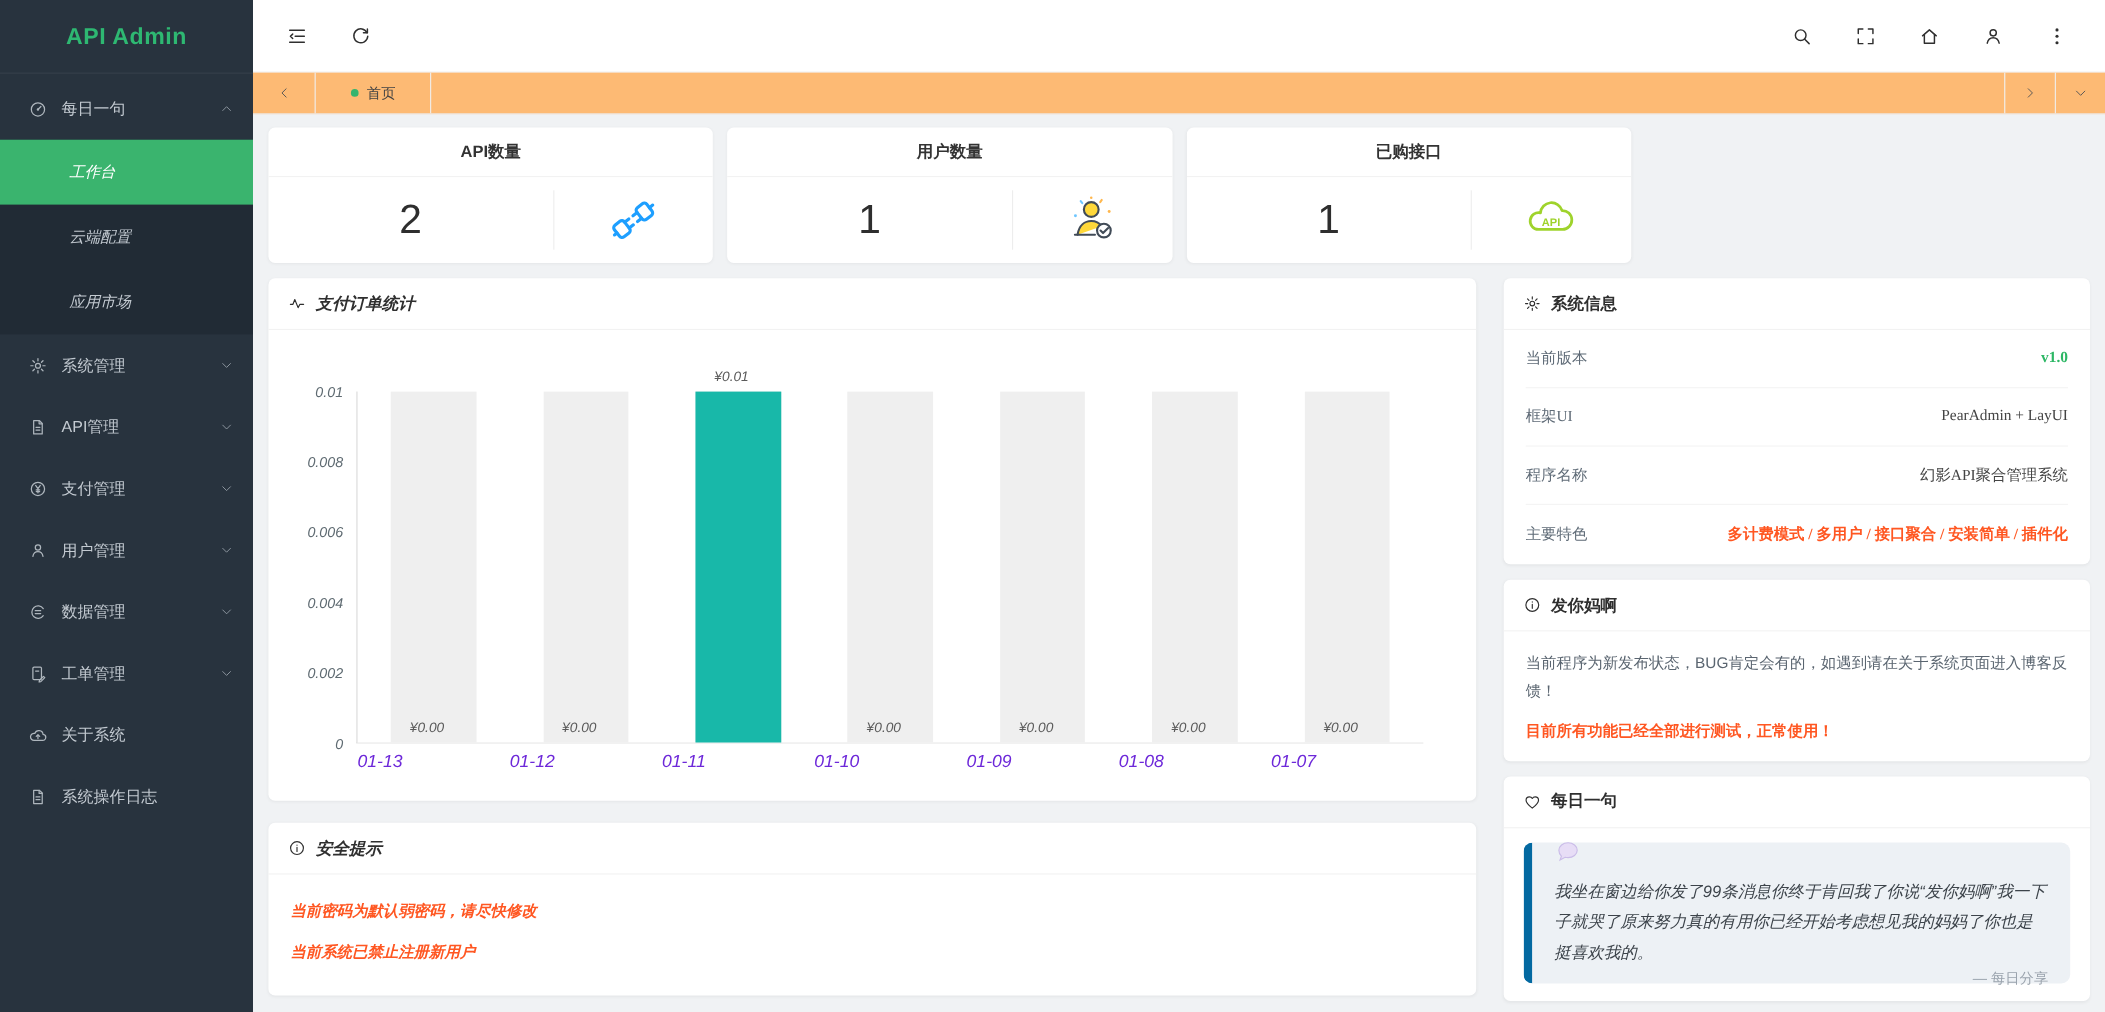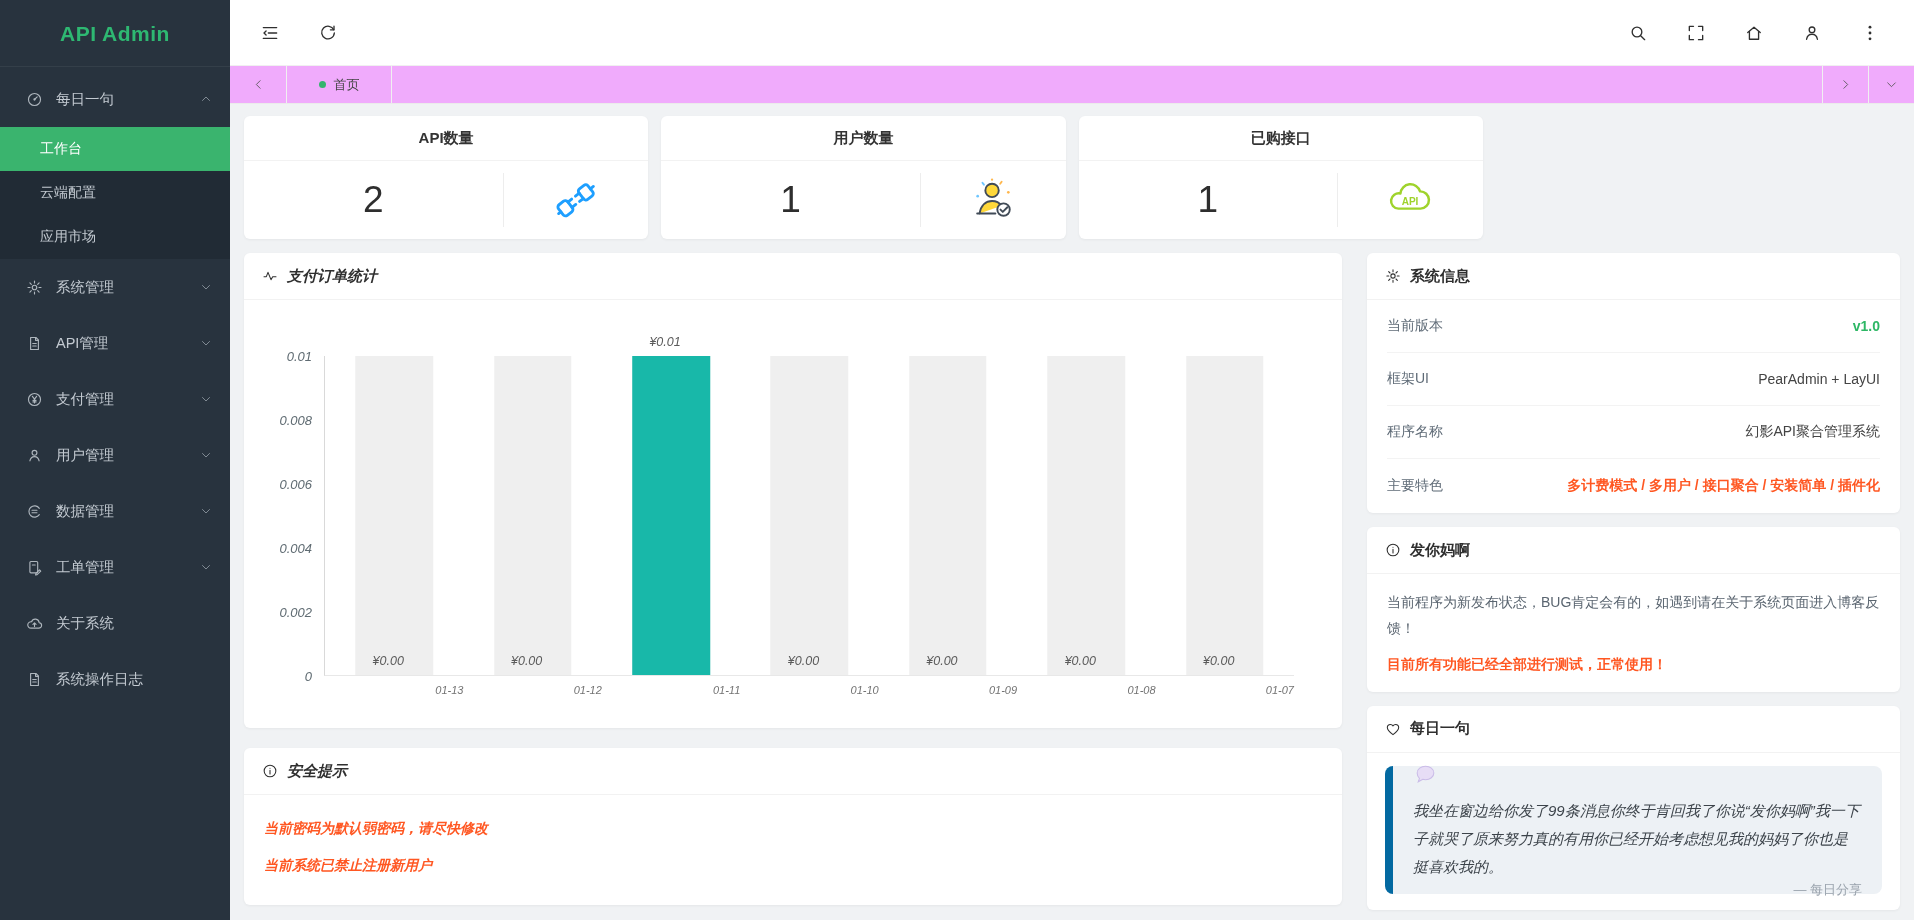--- a/index.html
+++ b/index.html
@@ -10,33 +10,33 @@
   
   .sidebar { width:230px; flex:none; background:#28333e; display:flex; flex-direction:column; }
   .logo { height:67px; line-height:67px; text-align:center; color:#2eb872; font-weight:bold;
     font-size:21px; letter-spacing:.5px; border-bottom:1px solid rgba(255,255,255,.06); }
   .menu { flex:1; padding-top:4px; overflow:hidden; }
   .menu-item { height:56px; display:flex; align-items:center; padding:0 18px 0 26px;
     color:#c3cad1; font-size:14.5px; cursor:pointer; }
   .menu-item .mi-icon { width:17px; height:17px; margin-right:13px; color:#aeb6bd; flex:none; }
   .menu-item .chev { margin-left:auto; width:12px; height:12px; color:#97a1aa; }
   .submenu { background:#212b35; }
-  .submenu .menu-item { height:44px; padding-left:40px; font-size:14px; }
+  .submenu .menu-item { height:59px; padding-left:63px; font-size:14px;font-style:italic; }
   .submenu .menu-item.active { background:#3ab46e; color:#fff; }
 
   
   .main { flex:1; min-width:0; display:flex; flex-direction:column; }
   .topbar { height:66px; background:#fff; border-bottom:1px solid #f0f0f0;
     display:flex; align-items:center; padding:0 34px 0 30px; }
   .tb-left { display:flex; gap:38px; }
   .tb-right { margin-left:auto; display:flex; gap:38px; }
   .icon-btn { width:20px; height:20px; color:#2f2f2f; cursor:pointer; }
   .icon-btn svg { width:100%; height:100%; }
 
-  .tabbar { height:38px; background:#f0abfc; border-bottom:1px solid #ebebeb; display:flex; align-items:stretch; }
+  .tabbar { height:38px; background:#fdba74; border-bottom:1px solid #ebebeb; display:flex; align-items:stretch; }
   .tab-nav { width:56px; display:flex; align-items:center; justify-content:center; color:#555; cursor:pointer; }
   .tab-nav svg { width:13px; height:13px; }
   .tab { width:106px; display:flex; align-items:center; justify-content:center; gap:8px;
     font-size:13px; color:#444; border-left:1px solid #f0f0f0; border-right:1px solid #f0f0f0; cursor:pointer; }
   .tab .dot { width:7px; height:7px; border-radius:50%; background:#35b46e; }
   .tab-right { margin-left:auto; display:flex; }
   .tab-right .tab-nav { width:46px; border-left:1px solid #f0f0f0; }
 
   .content { flex:1; min-height:0; background:#f0f2f4; padding:12px 14px 10px; display:flex; flex-direction:column; }
 
@@ -66,30 +66,30 @@
   .chart-panel { height:475px; flex:none; }
   .chart-body { padding:56px 48px 0 16px; display:flex; }
   .y-axis { width:64px; flex:none; position:relative; height:320px; }
   .ytick { position:absolute; right:12px; transform:translateY(-50%); font-size:13px; color:#5f6b72; white-space:nowrap; }
   .plot { flex:1; position:relative; height:320px; border-left:1px solid #d9d9d9;
     border-bottom:1px solid #e8e8e8; display:flex; }
   .bar-slot { flex:1; position:relative; height:100%; }
   .bar-bg { position:absolute; top:0; bottom:0; left:50%; transform:translateX(-50%); width:56%; max-width:80px; }
   .bar-fill { position:absolute; bottom:0; left:50%; transform:translateX(-50%); width:56%; max-width:80px; }
   .bar-val { position:absolute; left:0; right:12px; text-align:center; font-size:12.5px; color:#5a5a5a; }
-  .bar-x { position:absolute; top:calc(100% + 9px); left:0; right:0; text-align:right; font-size:11px; color:#737373; }
+  .bar-x { position:absolute; top:calc(100% + 9px); left:0; right:0; text-align:left; font-size:16px; color:#6d28d9; }
 
   
   .sec-panel { height:157px; flex:none; }
   .sec-body { padding:6px 20px 10px; }
   .sec-line { color:#ff5722; font-weight:bold; font-size:14px; margin:19px 0; }
 
   
   .info-panel { height:260px; flex:none; }
-  .info-body { padding:0 20px; }
+  .info-body { padding:0 20px;font-family:Liberation Serif, serif; }
   .info-row { height:53px; display:flex; align-items:center; justify-content:space-between;
     border-bottom:1px solid #f3f3f3; font-size:14px; }
   .info-row:last-child { border-bottom:none; }
   .info-label { color:#5f6b77; }
   .v-green { color:#2db765; font-weight:bold; }
   .v-plain { color:#444; }
   .v-orange { color:#ff5722; font-weight:600; }
 
   
   .note-body { padding:12px 20px 18px; }

